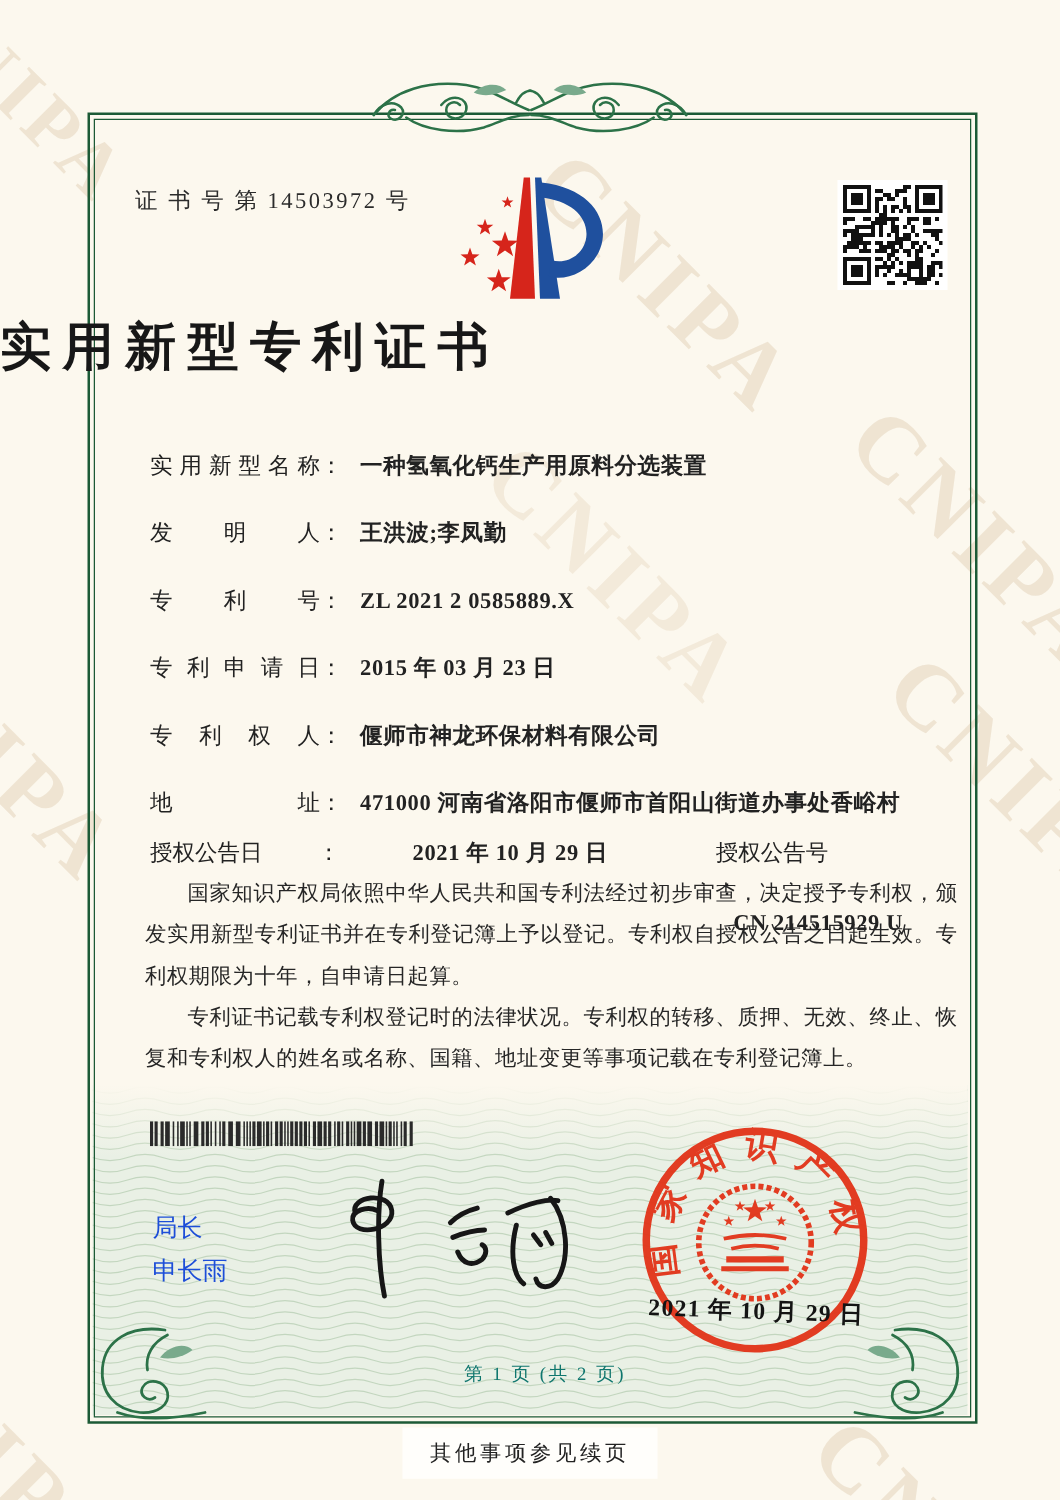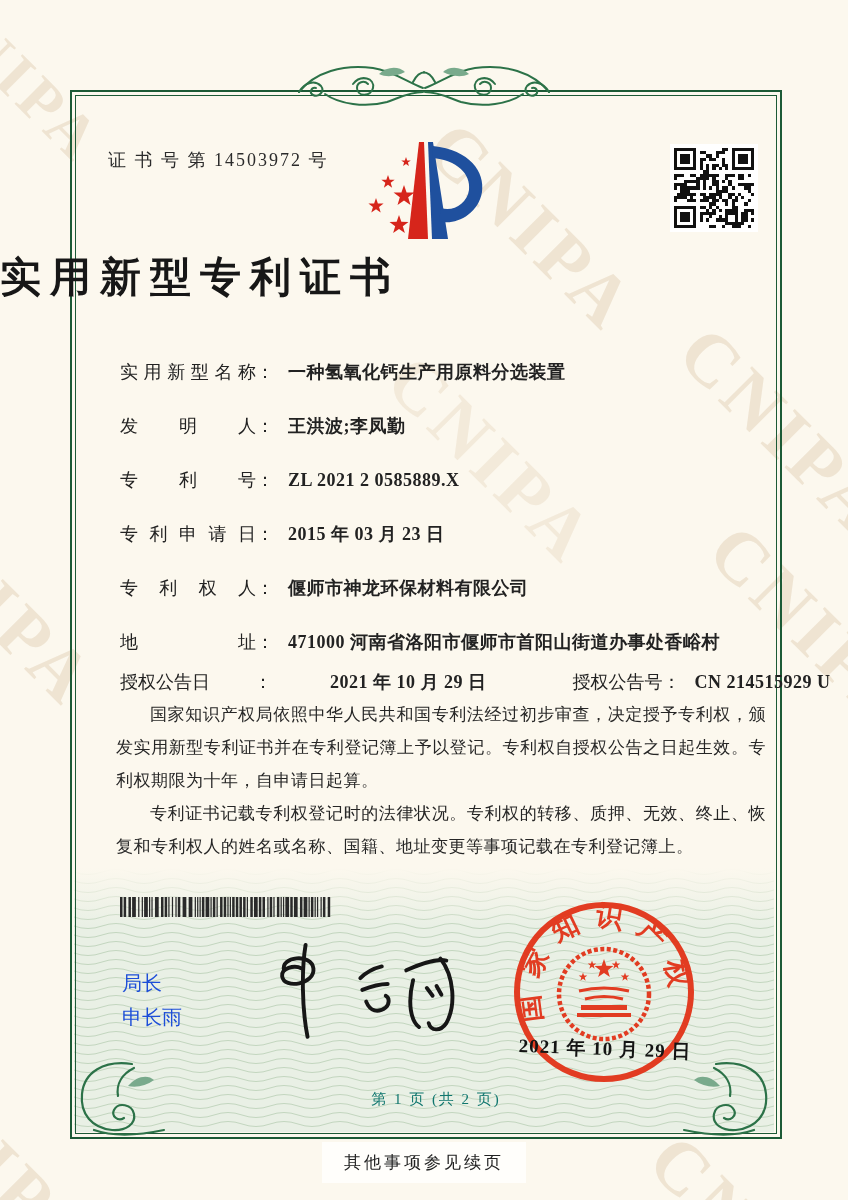--- a/index.html
+++ b/index.html
@@ -28,21 +28,21 @@
   .title{position:absolute;left:0;top:250px;width:100%;text-align:left;
       font-size:41px;font-weight:700;letter-spacing:9px;color:#171717;z-index:5;}
   
   .fields{position:absolute;left:120px;top:358px;width:600px;z-index:5;}
   .field-row{display:flex;height:28px;line-height:28px;margin-bottom:26px;
       font-size:18px;white-space:nowrap;}
   .flabel{display:inline-block;width:136px;text-align:justify;text-align-last:justify;}
   .fcolon{display:inline-block;}
   .fvalue{display:inline-block;margin-left:14px;letter-spacing:0.5px;font-weight:bold;}
   .grant-row{margin-top:-14px;gap:44px;}
-  .grant-second{margin-left:42px;display:inline-flex;}
+  .grant-second{margin-left:42px;display:inline-flex;flex-direction:column;}
   
   .body-text{position:absolute;left:100px;top:698px;width:650px;z-index:5;margin-left:16px;}
   .body-text p{margin:0;font-size:17px;line-height:33px;text-indent:2em;
       color:#262626;text-align:justify;letter-spacing:0.5px;}
   
   .barcode{position:absolute;left:120px;top:897px;z-index:5;}
   .signer{position:absolute;left:122px;top:966px;z-index:5;font-size:20px;line-height:34px;color:#1d4ed8;}
   .signature{position:absolute;left:245px;top:928px;z-index:6;}
   .seal{position:absolute;left:509px;top:897px;z-index:6;opacity:0.95;}
   .seal-date{position:absolute;left:500px;top:1036px;width:210px;text-align:center;

